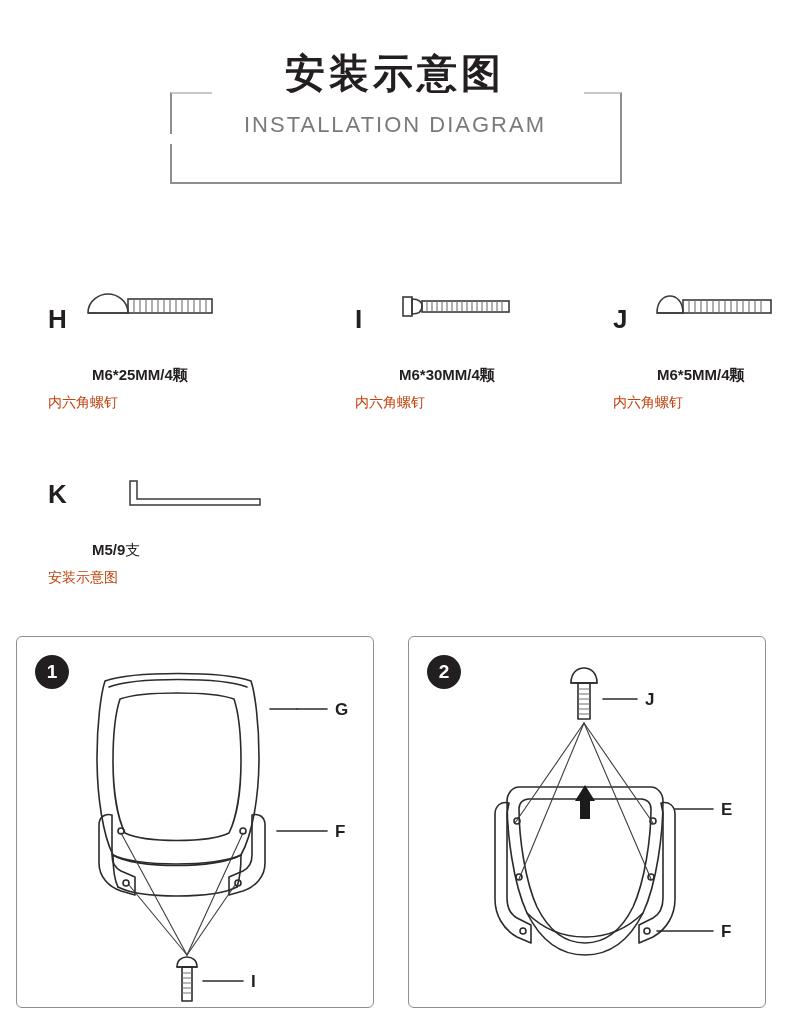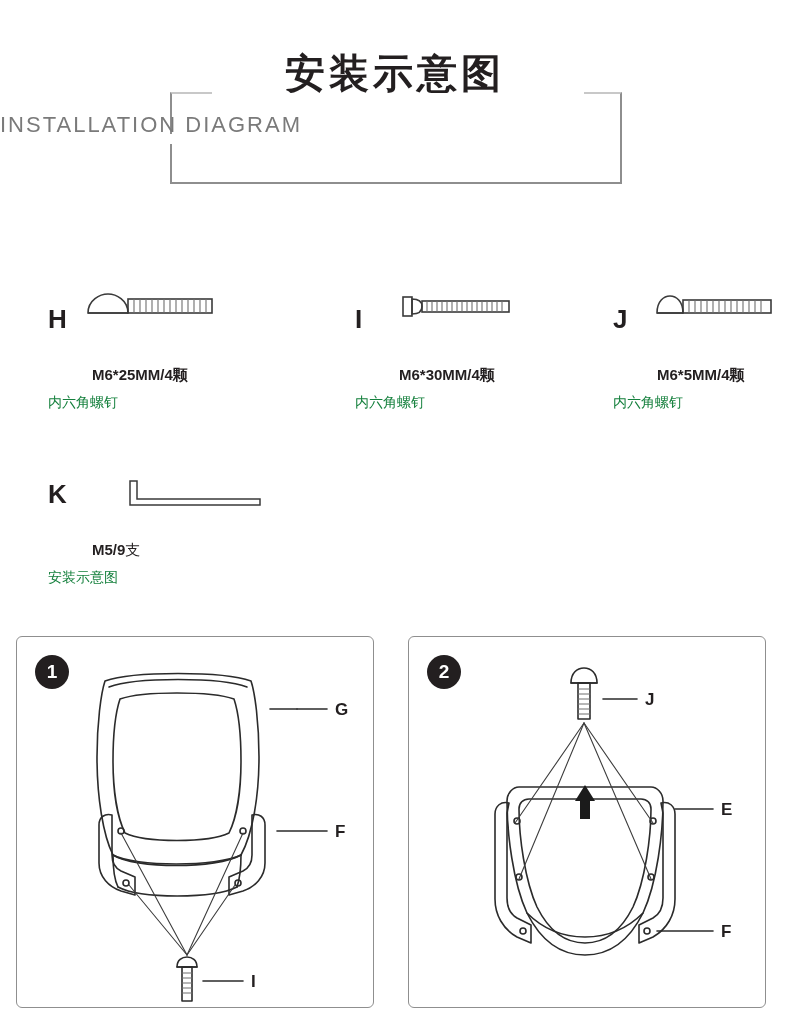--- a/index.html
+++ b/index.html
@@ -51,21 +51,21 @@
     font-size:40px;
     font-weight:bold;
     letter-spacing:4px;
     color:#231f20;
     z-index:3;
   }
   .title-en {
     position:absolute;
     left:0; top:112px;
     width:790px;
-    text-align:left;
+    text-align:center;
     font-size:22px;
     letter-spacing:2px;
     color:#7a7a7a;
     z-index:3;
   }
   .title-sub {
     position:absolute;
     left:0; top:152px;
     width:790px;
     text-align:center;
@@ -110,21 +110,21 @@
     font-size:15px;
     font-weight:bold;
     white-space:nowrap;
     margin-left:44px;
   }
   .part .spec .light { font-weight:normal; }
   .part .name {
     position:absolute;
     left:0; top:124px;
     font-size:14px;
-    color:#15803d;
+    color:#c2410c;
     white-space:nowrap;
   }
 
   #part-H { left:48px;  top:0; }
   #part-I { left:355px; top:0; }
   #part-J { left:613px; top:0; }
   #part-K { left:48px;  top:175px; }
 
   
   .steps {

